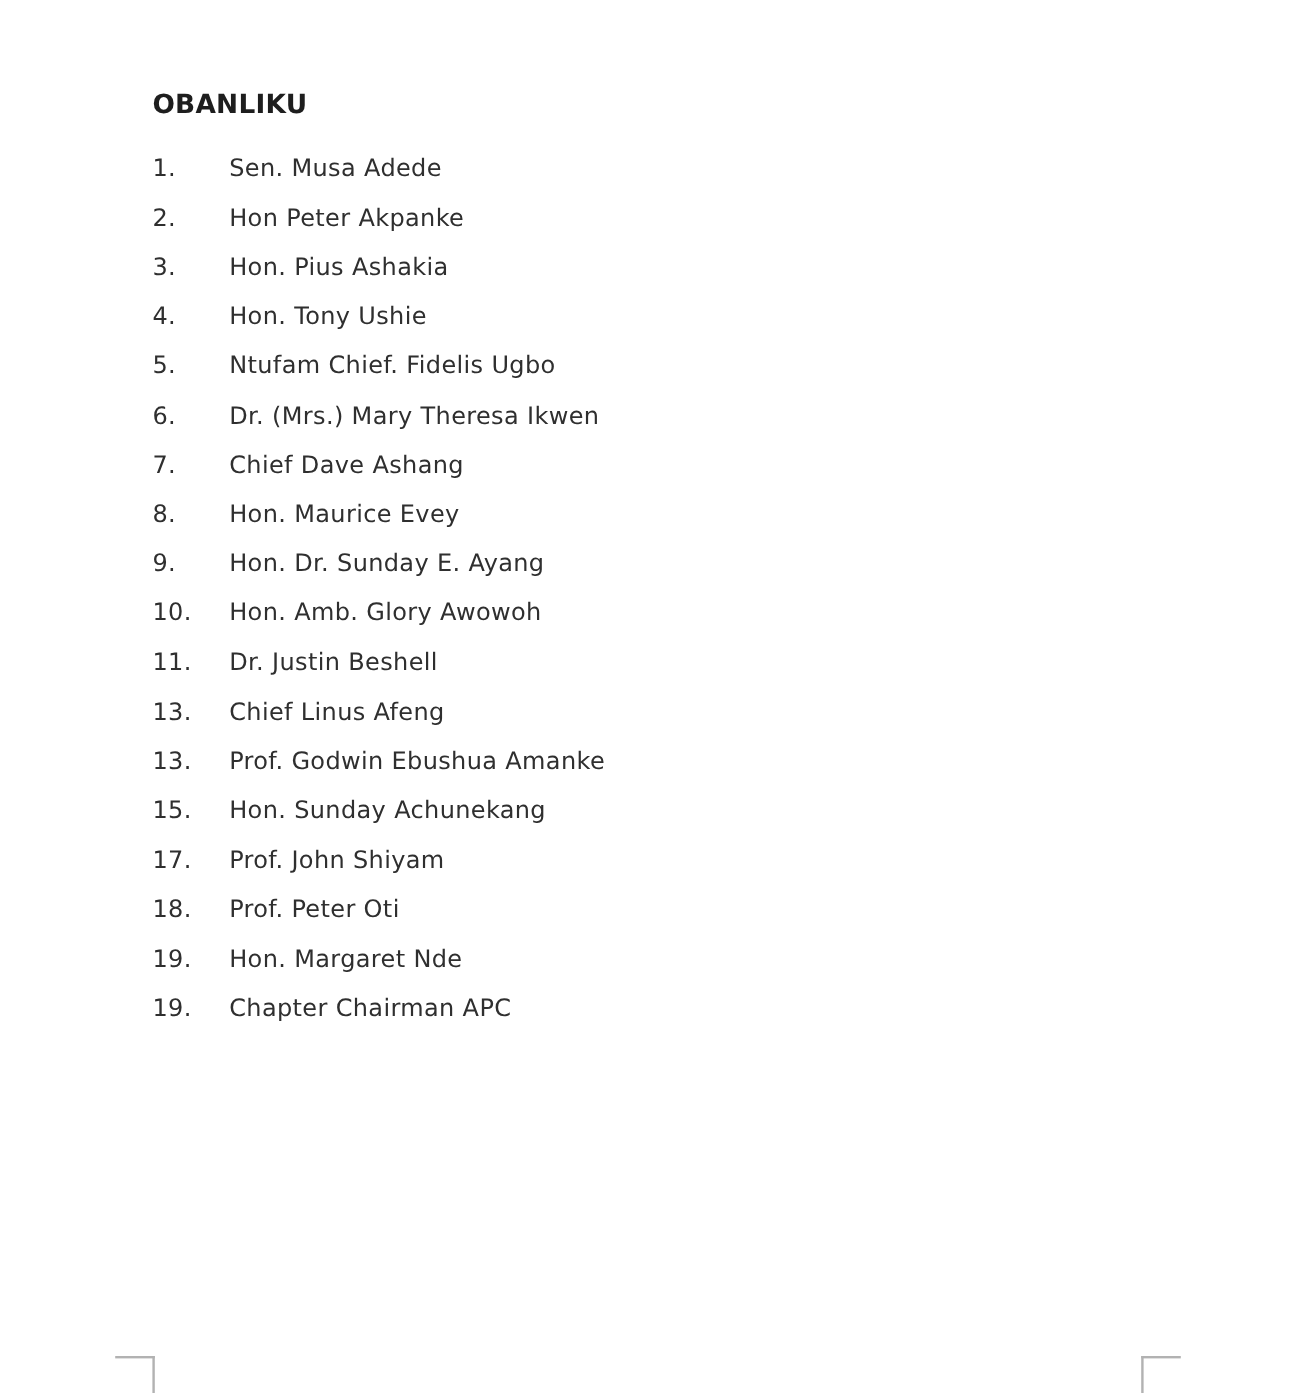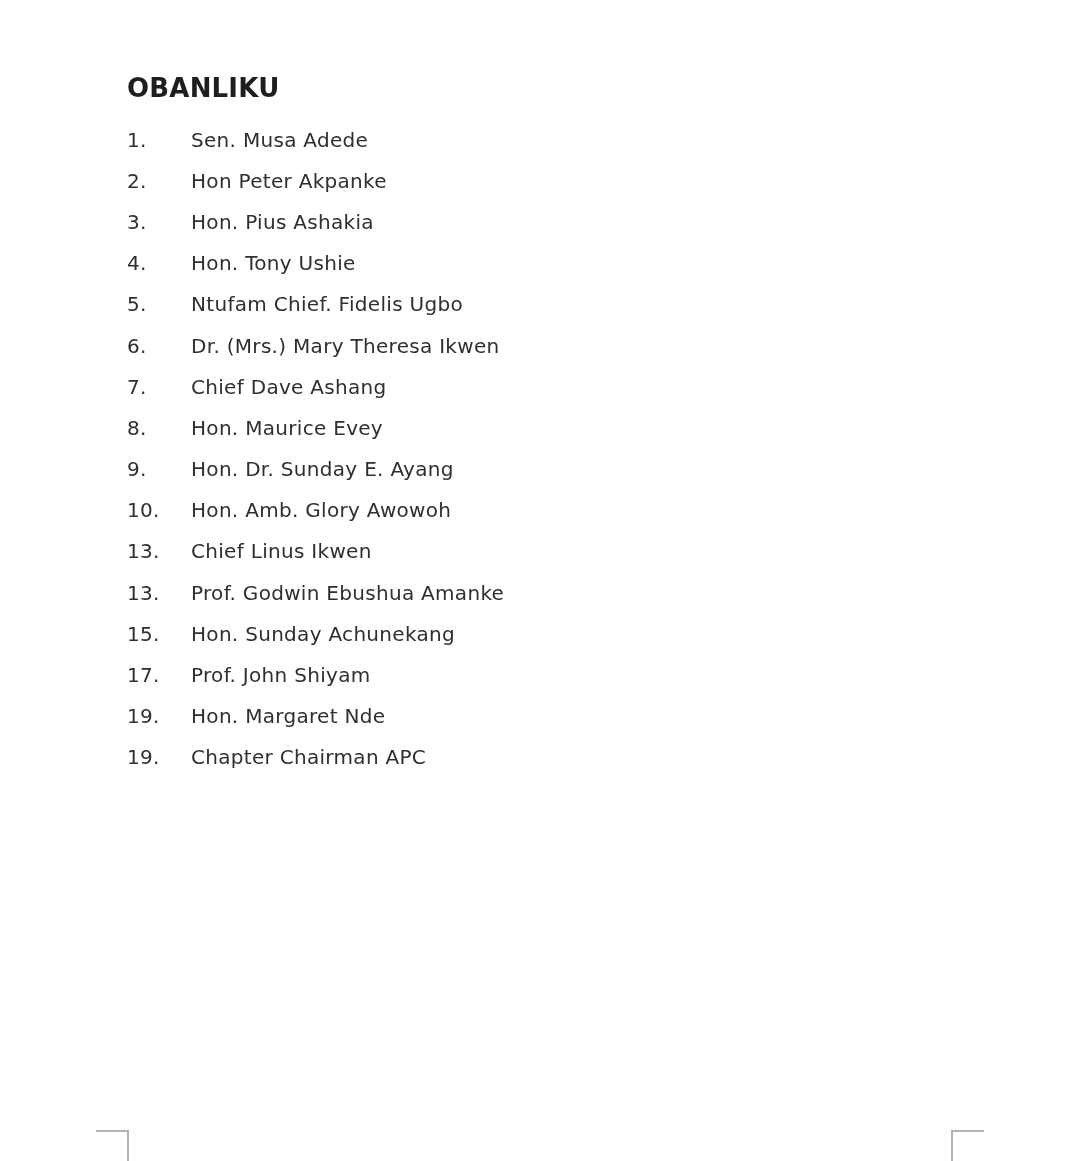--- a/index.html
+++ b/index.html
@@ -14,21 +14,21 @@
     position: relative;
     overflow: hidden;
   }
   .page-content {
     position: absolute;
     left: 127px;
     top: 75px;
   }
   .heading {
     margin: 0;
-    font-size: 26px;
+    font-size: 22px;
     line-height: 26px;
     font-weight: bold;
     color: #1e1e1e;
     letter-spacing: 0.2px;
   }
   .member-list {
     margin-top: 18px;
   }
   .row {
     display: flex;
@@ -101,34 +101,42 @@
     </div>
       <div class="row">
       <span class="num">9.</span>
       <span class="name">Hon. Dr. Sunday E. Ayang</span>
     </div>
       <div class="row">
       <span class="num">10.</span>
       <span class="name">Hon. Amb. Glory Awowoh</span>
     </div>
       <div class="row">
+      <span class="num">11.</span>
+      <span class="name">Dr. Justin Beshell</span>
+    </div>
+      <div class="row">
       <span class="num">13.</span>
-      <span class="name">Chief Linus Ikwen</span>
+      <span class="name">Chief Linus Afeng</span>
     </div>
       <div class="row">
       <span class="num">13.</span>
       <span class="name">Prof. Godwin Ebushua Amanke</span>
     </div>
       <div class="row">
       <span class="num">15.</span>
       <span class="name">Hon. Sunday Achunekang</span>
     </div>
       <div class="row">
       <span class="num">17.</span>
       <span class="name">Prof. John Shiyam</span>
+    </div>
+      <div class="row">
+      <span class="num">18.</span>
+      <span class="name">Prof. Peter Oti</span>
     </div>
       <div class="row">
       <span class="num">19.</span>
       <span class="name">Hon. Margaret Nde</span>
     </div>
       <div class="row">
       <span class="num">19.</span>
       <span class="name">Chapter Chairman APC</span>
     </div>
     </div>

